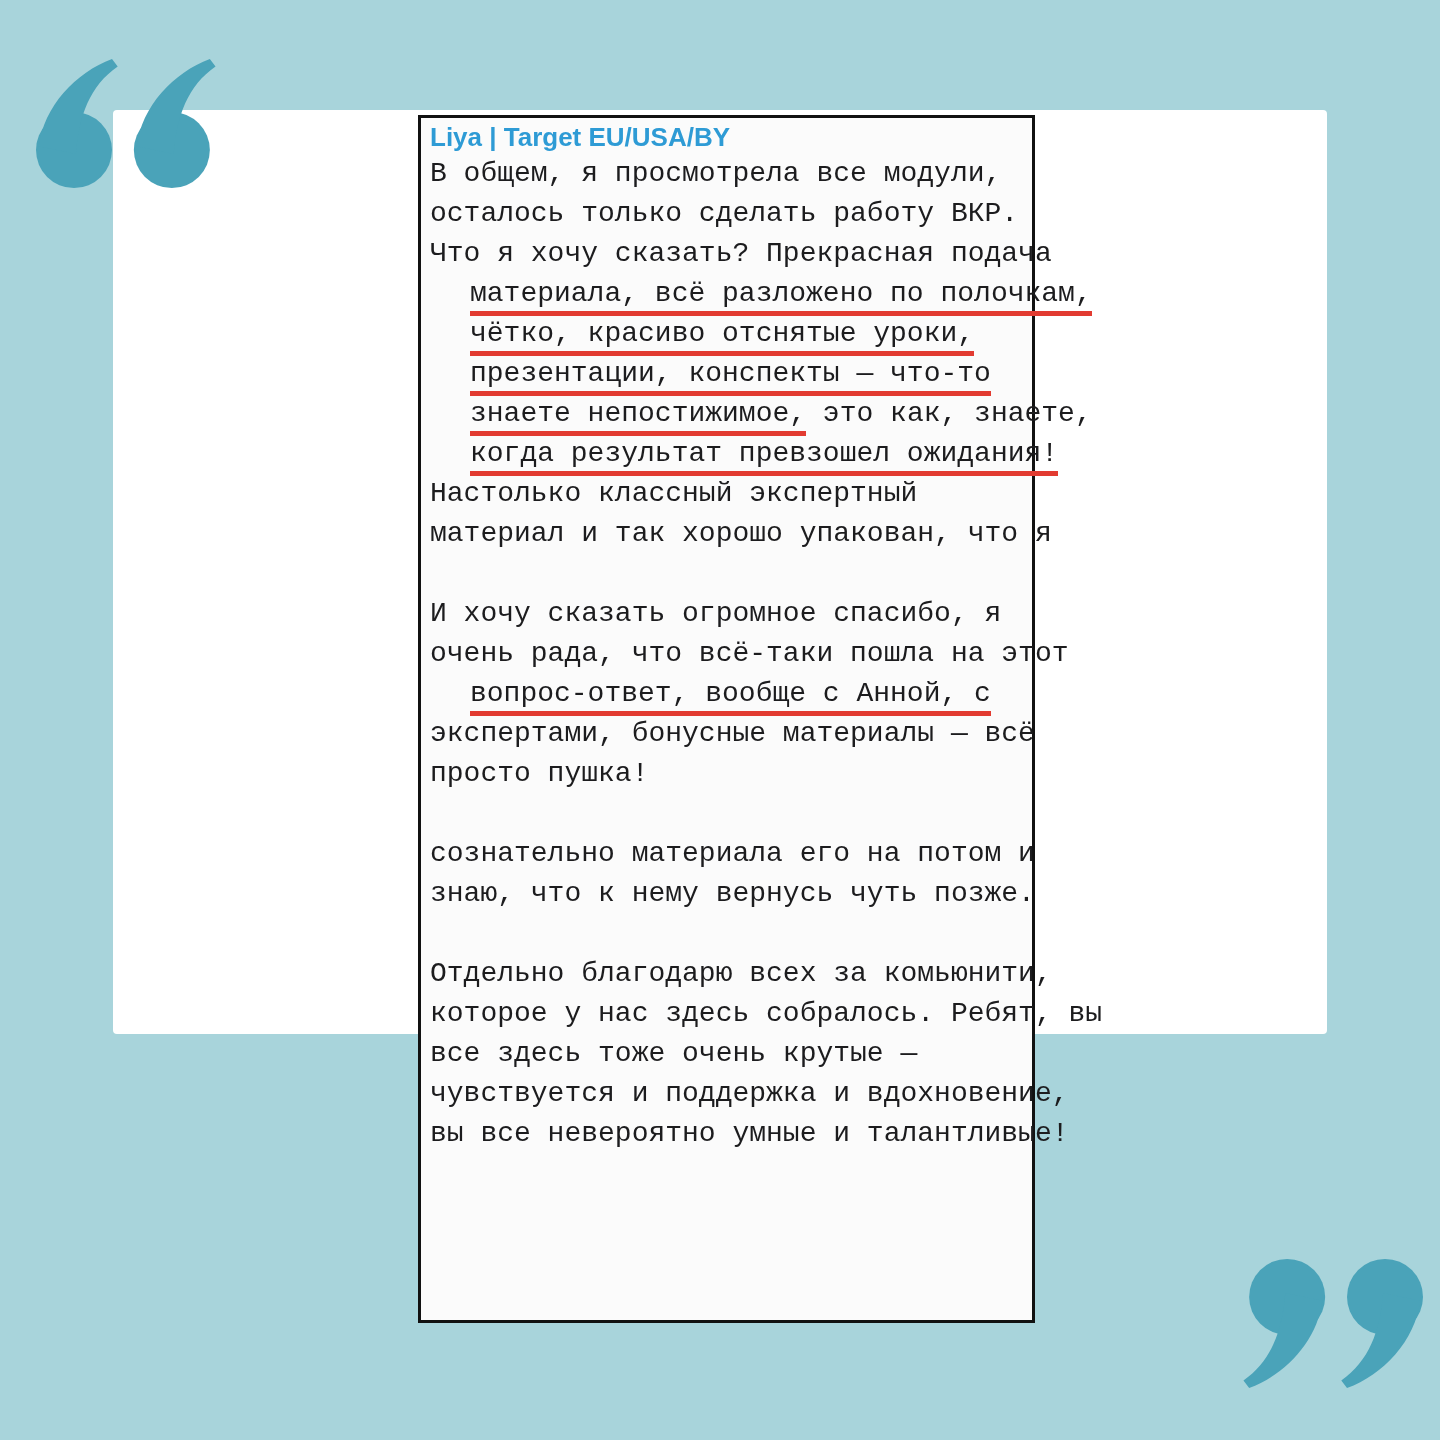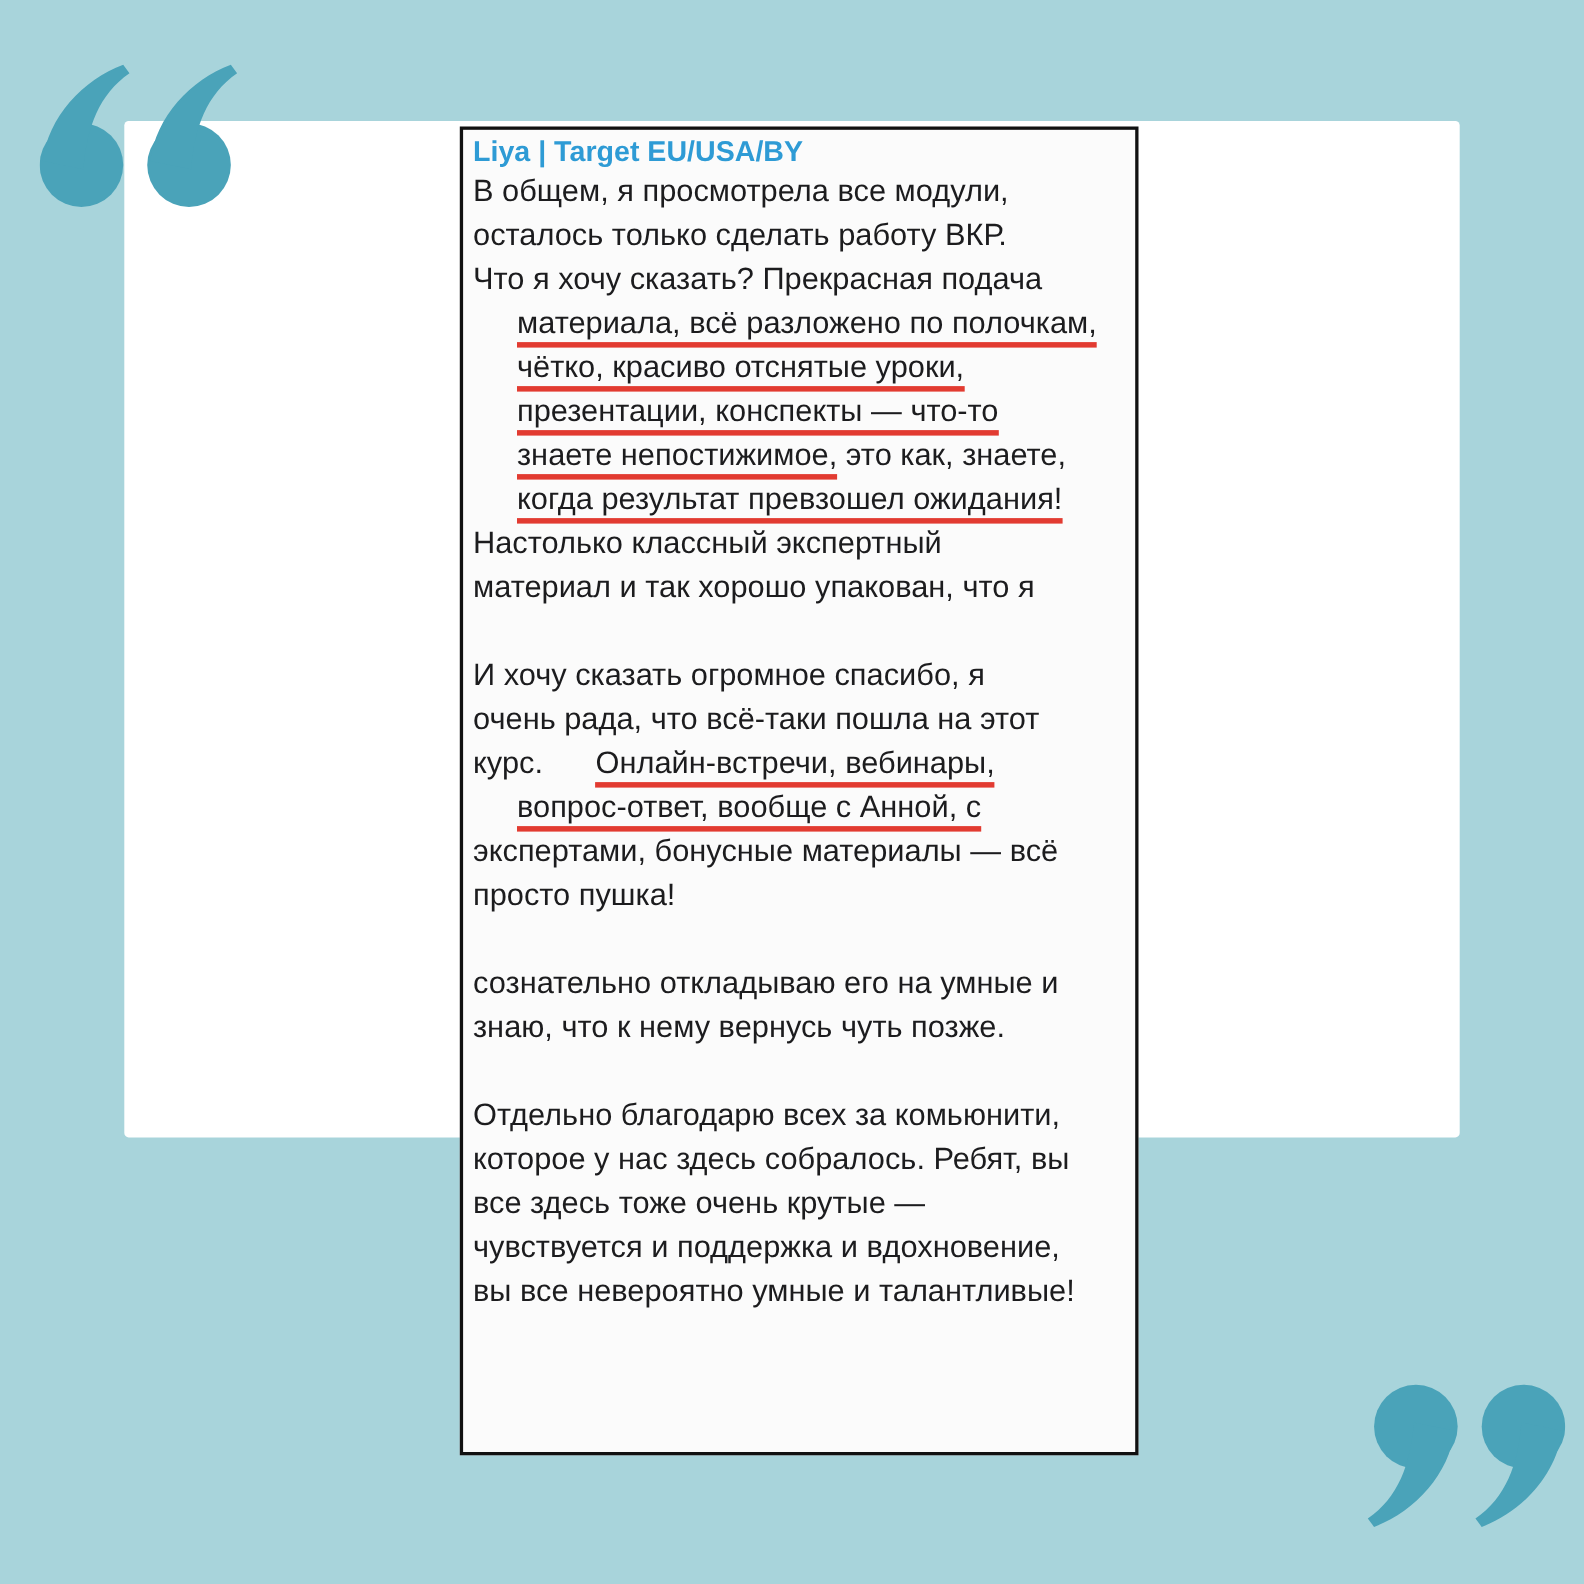--- a/index.html
+++ b/index.html
@@ -30,20 +30,21 @@
     font-size: 26px;
     font-weight: 700;
     line-height: 34px;
     color: var(--c-sender, #2E9BD5);
     white-space: nowrap;
   }
   .msg {
     font-size: 28px;
     line-height: 40px;
     color: var(--c-text, #1C1C1E);
+    font-family: Liberation Mono, monospace;
   }
   .para { margin: 0 0 40px 0; }
   .para:last-child { margin-bottom: 0; }
   .line { white-space: nowrap; }
   .redline {
     border-bottom: 5px solid var(--c-underline, #E23B31);
     padding-bottom: 2px;
     margin-left: 40px;
   }
   .q {
@@ -69,27 +70,26 @@
           <div class="line"><span class="redline">чётко, красиво отснятые уроки,</span></div>
           <div class="line"><span class="redline">презентации, конспекты — что-то</span></div>
           <div class="line"><span class="redline">знаете непостижимое,</span><span> это как, знаете,</span></div>
           <div class="line"><span class="redline">когда результат превзошел ожидания!</span></div>
           <div class="line"><span>Настолько классный экспертный</span></div>
           <div class="line"><span>материал и так хорошо упакован, что я</span></div>
         </div>
         <div class="para">
           <div class="line"><span>И хочу сказать огромное спасибо, я</span></div>
           <div class="line"><span>очень рада, что всё-таки пошла на этот</span></div>
-          <div class="line"><span>курс. </span><span class="redline">Онлайн-встречи, вебинары,</span></div>
           <div class="line"><span class="redline">вопрос-ответ, вообще с Анной, с</span></div>
           <div class="line"><span>экспертами, бонусные материалы — всё</span></div>
           <div class="line"><span>просто пушка!</span></div>
         </div>
         <div class="para">
-          <div class="line"><span>сознательно откладываю его на умные и</span></div>
+          <div class="line"><span>сознательно материала его на потом и</span></div>
           <div class="line"><span>знаю, что к нему вернусь чуть позже.</span></div>
         </div>
         <div class="para">
           <div class="line"><span>Отдельно благодарю всех за комьюнити,</span></div>
           <div class="line"><span>которое у нас здесь собралось. Ребят, вы</span></div>
           <div class="line"><span>все здесь тоже очень крутые —</span></div>
           <div class="line"><span>чувствуется и поддержка и вдохновение,</span></div>
           <div class="line"><span>вы все невероятно умные и талантливые!</span></div>
         </div>
       </div>

